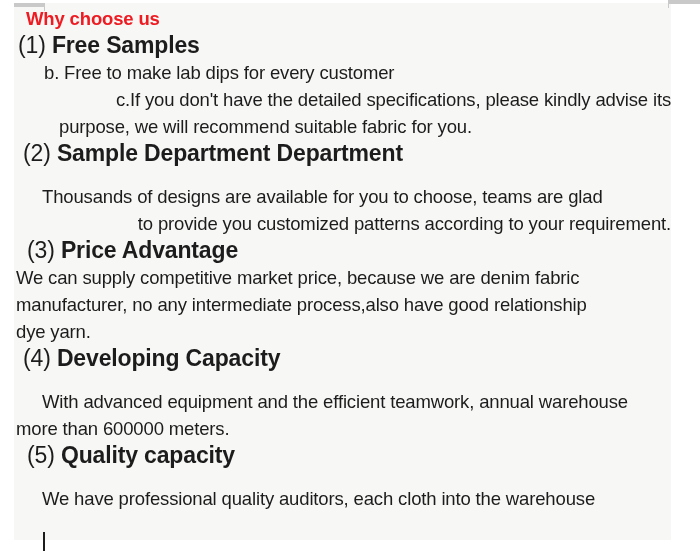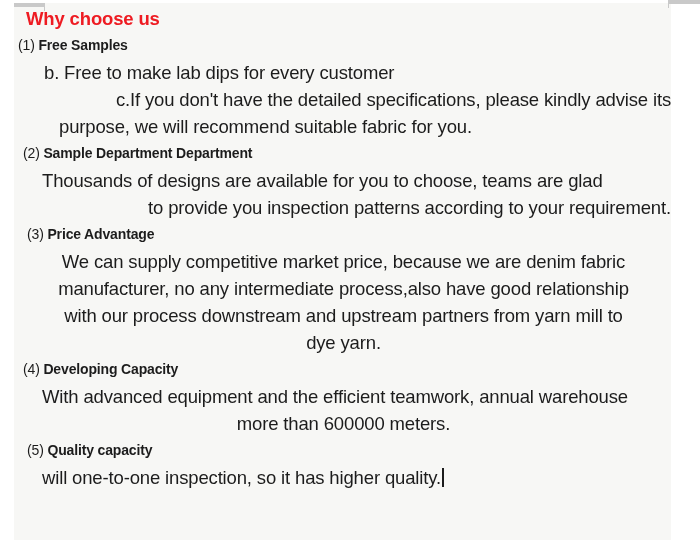--- a/index.html
+++ b/index.html
@@ -71,35 +71,35 @@
 
   .title {
     color: #ee1b22;
     font-weight: bold;
     font-size: 18.5px;
     padding-left: 12px;
     margin-top: 2px;
   }
 
   .sec-head {
-    font-size: 14px;
+    font-size: 23px;
     padding-left: 4px;
   }
   .sec-head .num { font-weight: normal; }
   .sec-head .ttl { font-weight: bold; }
 
   .sec-head.ind1 { padding-left: 4px; }
   .sec-head.ind2 { padding-left: 9px; }
   .sec-head.ind3 { padding-left: 13px; }
 
   .sub { padding-left: 30px; }
   .sub-cont { padding-left: 45px; }
-  .para-flush { padding-left: 2px; text-align: center; }
+  .para-flush { padding-left: 2px; }
   .para-in { padding-left: 24px; text-align: right; }
-  .para-in2 { padding-left: 28px; }
+  .para-in2 { padding-left: 28px; margin-top: 16px; }
 
   .caret {
     display: inline-block;
     width: 2px;
     height: 19px;
     background: #1c1c1c;
     vertical-align: -3px;
     margin-left: 1px;
   }
 </style>
@@ -123,43 +123,43 @@
       </div>
       <div class="line sub">b. Free to make lab dips for every customer</div>
       <div class="line para-in">c.If you don't have the detailed specifications, please kindly advise its</div>
       <div class="line sub-cont">purpose, we will recommend suitable fabric for you.</div>
 
       <div class="line sec-head ind2">
         <span class="num">(2) </span>
         <span class="ttl">Sample Department Department</span>
       </div>
       <div class="line para-in2">Thousands of designs are available for you to choose, teams are glad</div>
-      <div class="line para-in">to provide you inspection patterns according to your requirement.</div>
+      <div class="line para-in">to provide you customized patterns according to your requirement.</div>
 
       <div class="line sec-head ind3">
         <span class="num">(3) </span>
         <span class="ttl">Price Advantage</span>
       </div>
       <div class="line para-flush">We can supply competitive market price, because we are denim fabric</div>
       <div class="line para-flush">manufacturer, no any intermediate process,also have good relationship</div>
-      <div class="line para-flush">with our process downstream and upstream partners from yarn mill to</div>
       <div class="line para-flush">dye yarn.</div>
 
       <div class="line sec-head ind2">
         <span class="num">(4) </span>
         <span class="ttl">Developing Capacity</span>
       </div>
       <div class="line para-in2">With advanced equipment and the efficient teamwork, annual warehouse</div>
       <div class="line para-flush">more than 600000 meters.</div>
 
       <div class="line sec-head ind3">
         <span class="num">(5) </span>
         <span class="ttl">Quality capacity</span>
       </div>
-      <div class="line para-in2"><span>will one-to-one inspection, so it has higher quality.</span><span class="caret"></span></div>
+      <div class="line para-in2">We have professional quality auditors, each cloth into the warehouse</div>
+      <div class="line para-in2"><span class="caret"></span></div>
 
     </div>
   </div>
 
   <span class="corner-mark right"></span>
   <span class="corner-tick right"></span>
 
 </div>
 
 </body></html>

